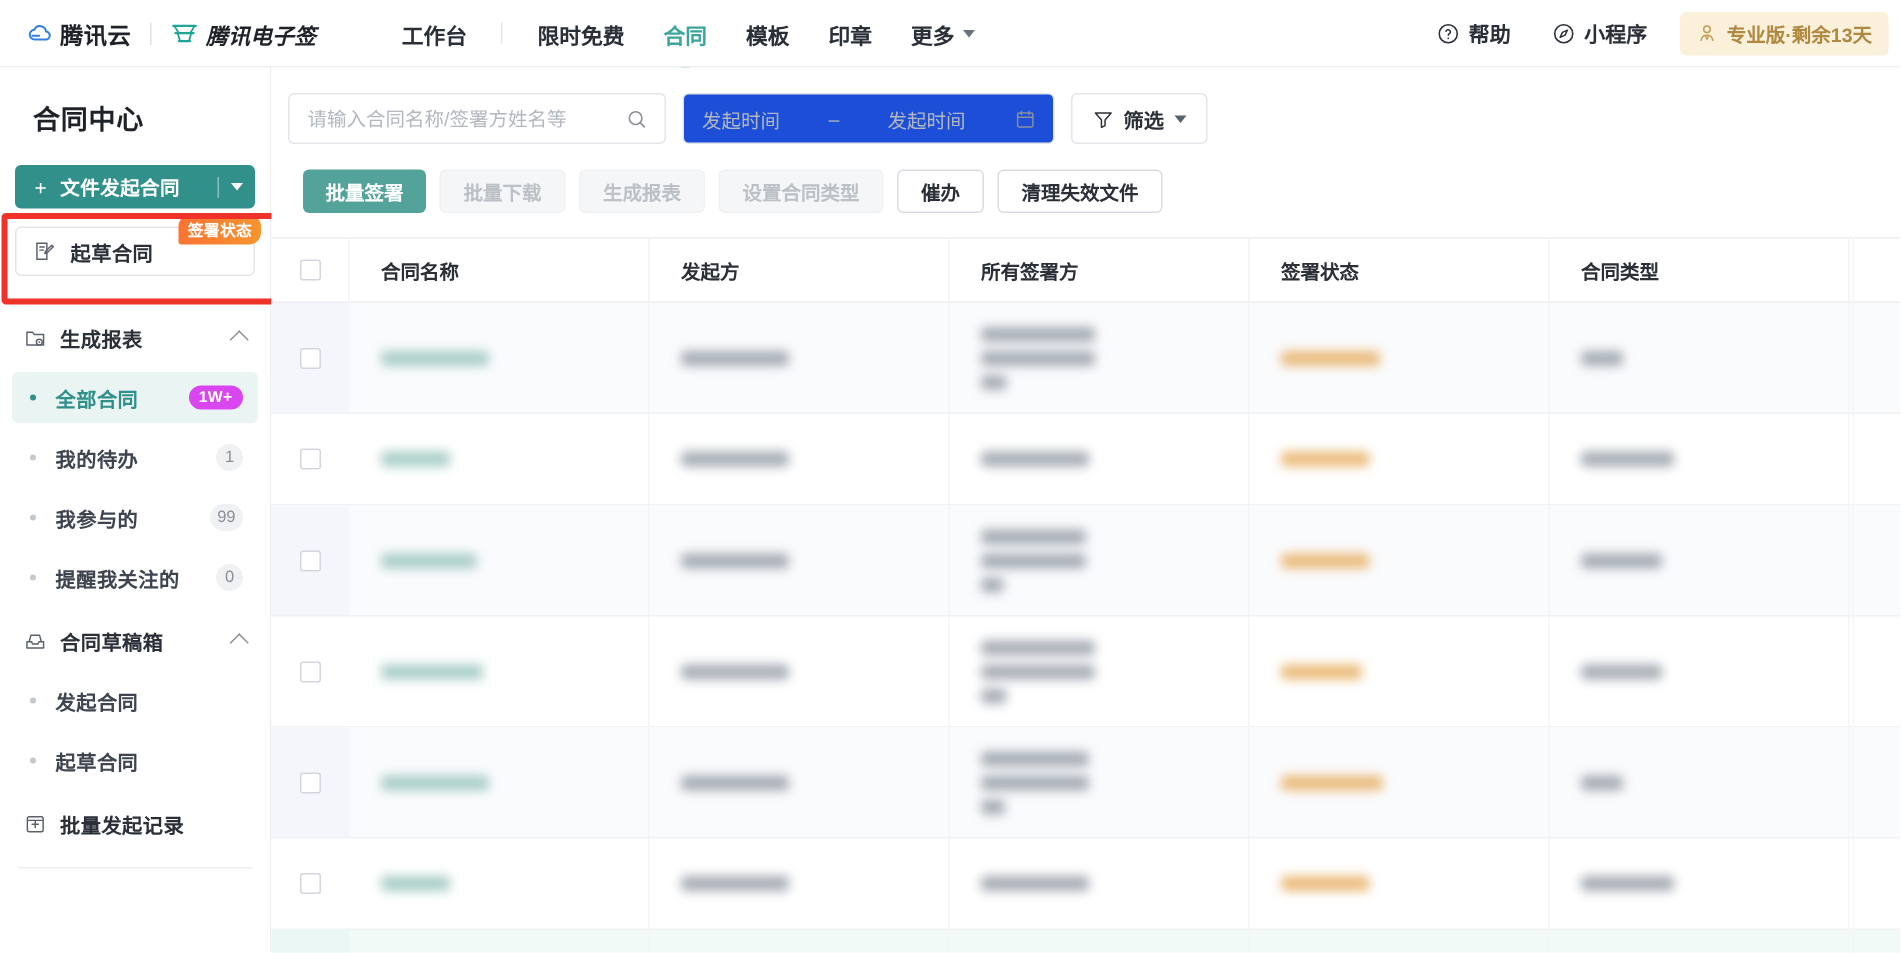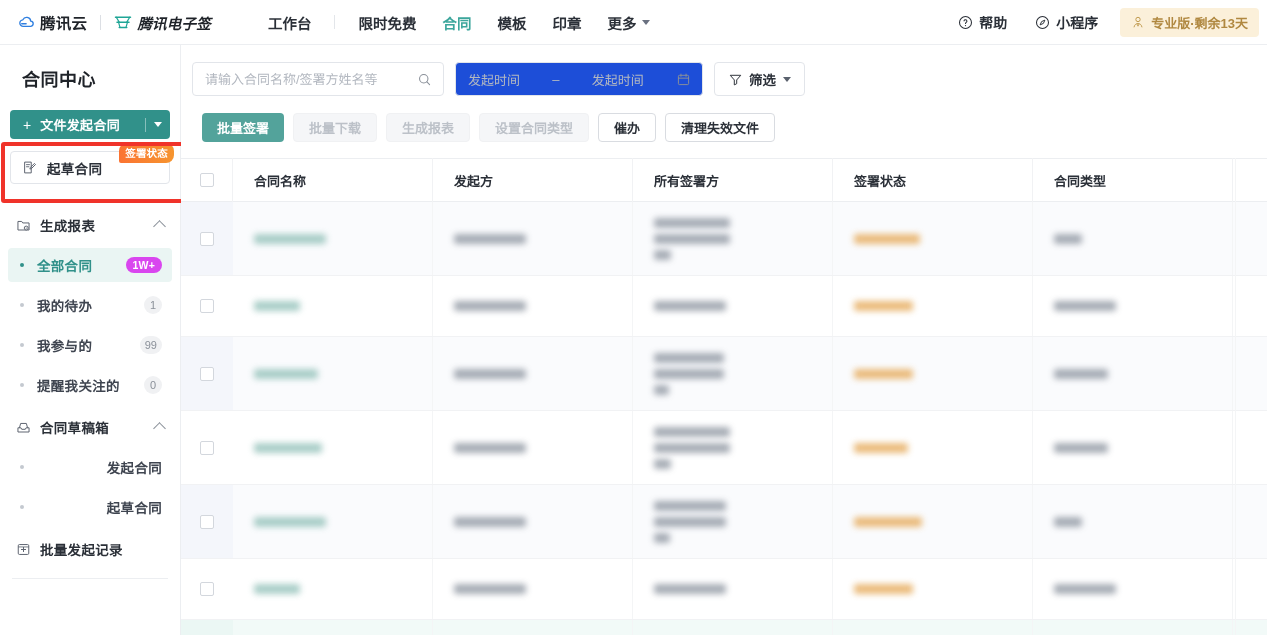--- a/index.html
+++ b/index.html
@@ -125,21 +125,21 @@
   .grp-head .ic { width: 15px; height: 15px; display: block; }
   .grp-head .lbl { margin-left: 9px; letter-spacing: .3px; }
   .grp-head .chev {
     margin-left: auto; width: 9px; height: 9px;
     border-left: 1.5px solid #8a9099; border-top: 1.5px solid #8a9099;
     transform: rotate(45deg); margin-top: 3px;
   }
   .leaf {
     display: flex; align-items: center; height: 34px;
     margin: 6px 8px 0 8px; padding: 0 10px 0 8px; border-radius: 4px;
-    font-size: 13.5px; font-weight: 700; color: #3f4550; cursor: pointer; justify-content: space-between;
+    font-size: 13.5px; font-weight: 700; color: #3f4550; cursor: pointer;
   }
   .leaf .dot {
     width: 4px; height: 4px; border-radius: 50%; background: #c4c9d0; margin-left: 4px;
   }
   .leaf .lbl { margin-left: 13px; letter-spacing: .3px; }
   .leaf.active { background: #eaf5f3; color: #31918a; }
   .leaf.active .dot { background: #31918a; }
   .pill {
     margin-left: auto; background: #d946ef; color: #ffffff;
     font-size: 10.5px; font-weight: 700; border-radius: 9px;

